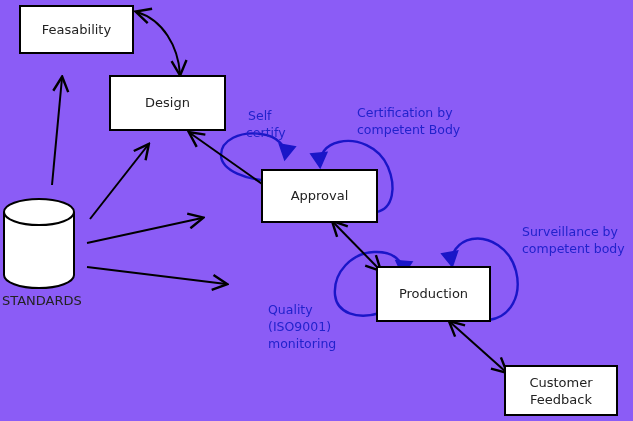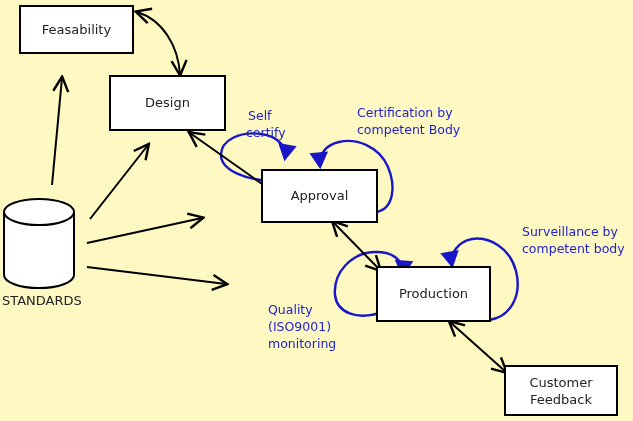--- a/index.html
+++ b/index.html
@@ -8,21 +8,21 @@
     padding: 0;
     background: #ffffff;
   }
   body {
     font-family: "DejaVu Sans", "Liberation Sans", sans-serif;
   }
   #canvas {
     position: relative;
     width: 633px;
     height: 421px;
-    background: #fef9c3;
+    background: #8b5cf6;
     overflow: hidden;
   }
   #diagram-svg {
     position: absolute;
     left: 0;
     top: 0;
     width: 633px;
     height: 421px;
   }
   .node-box {

